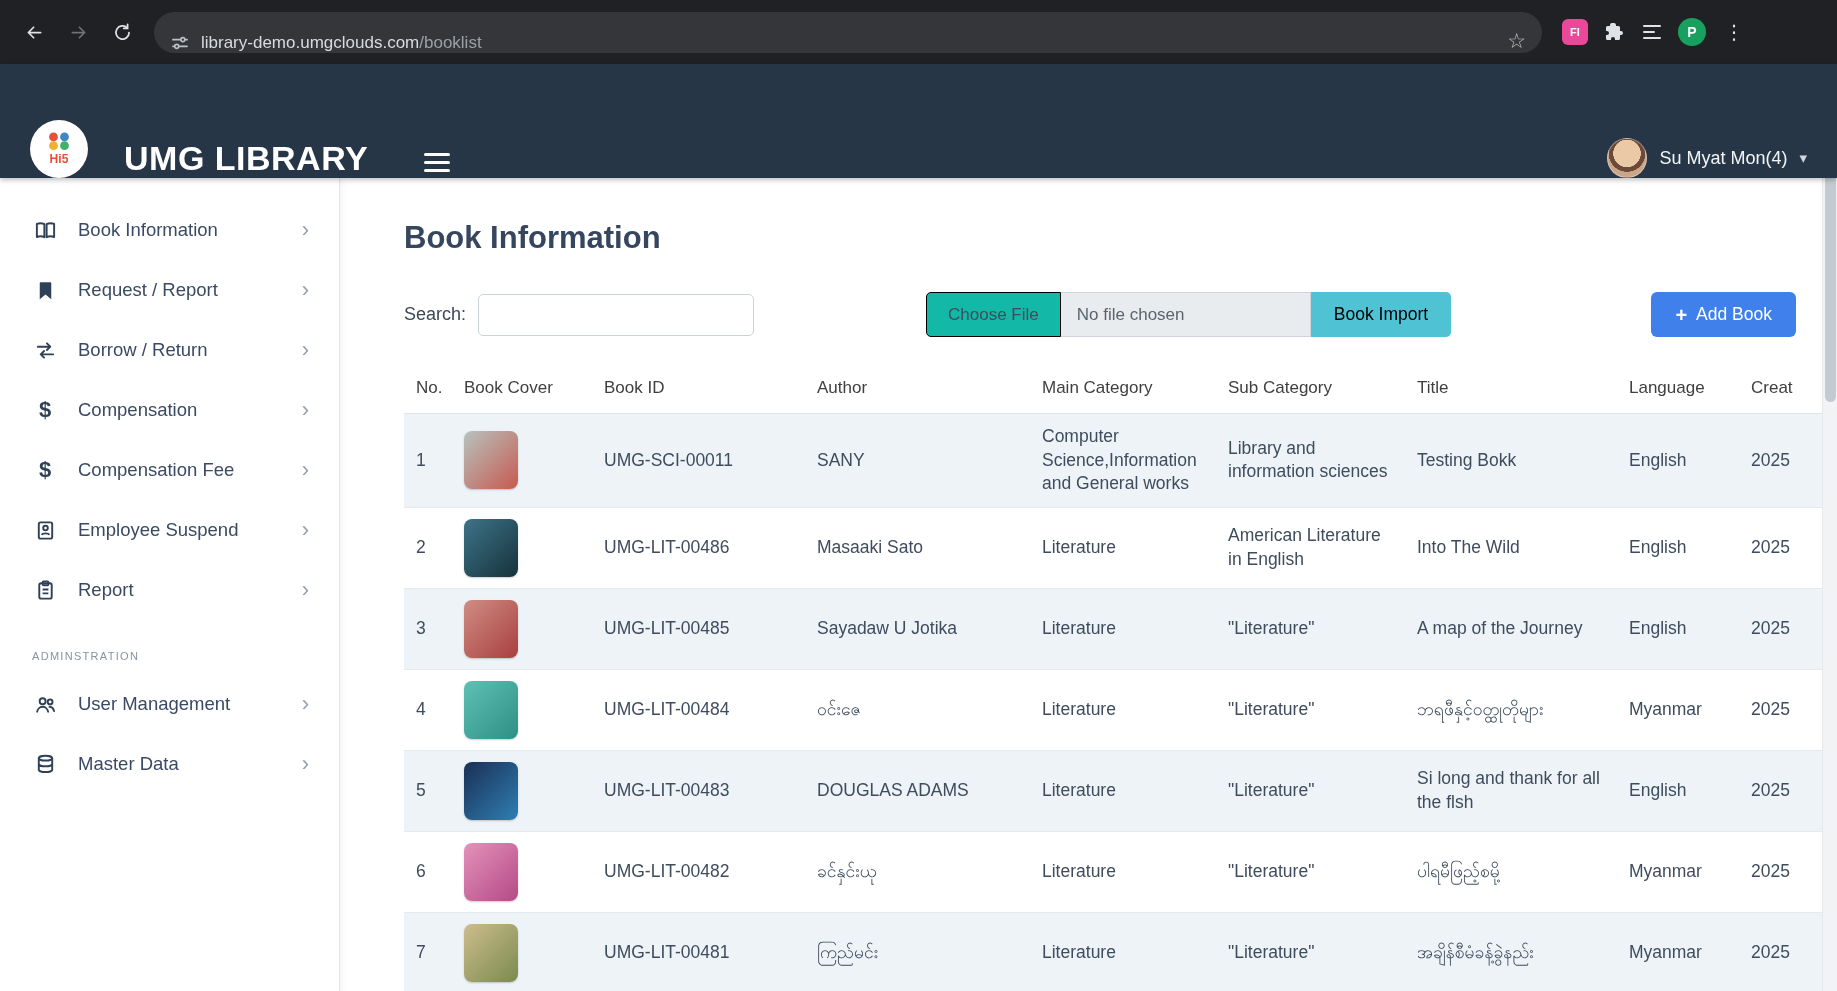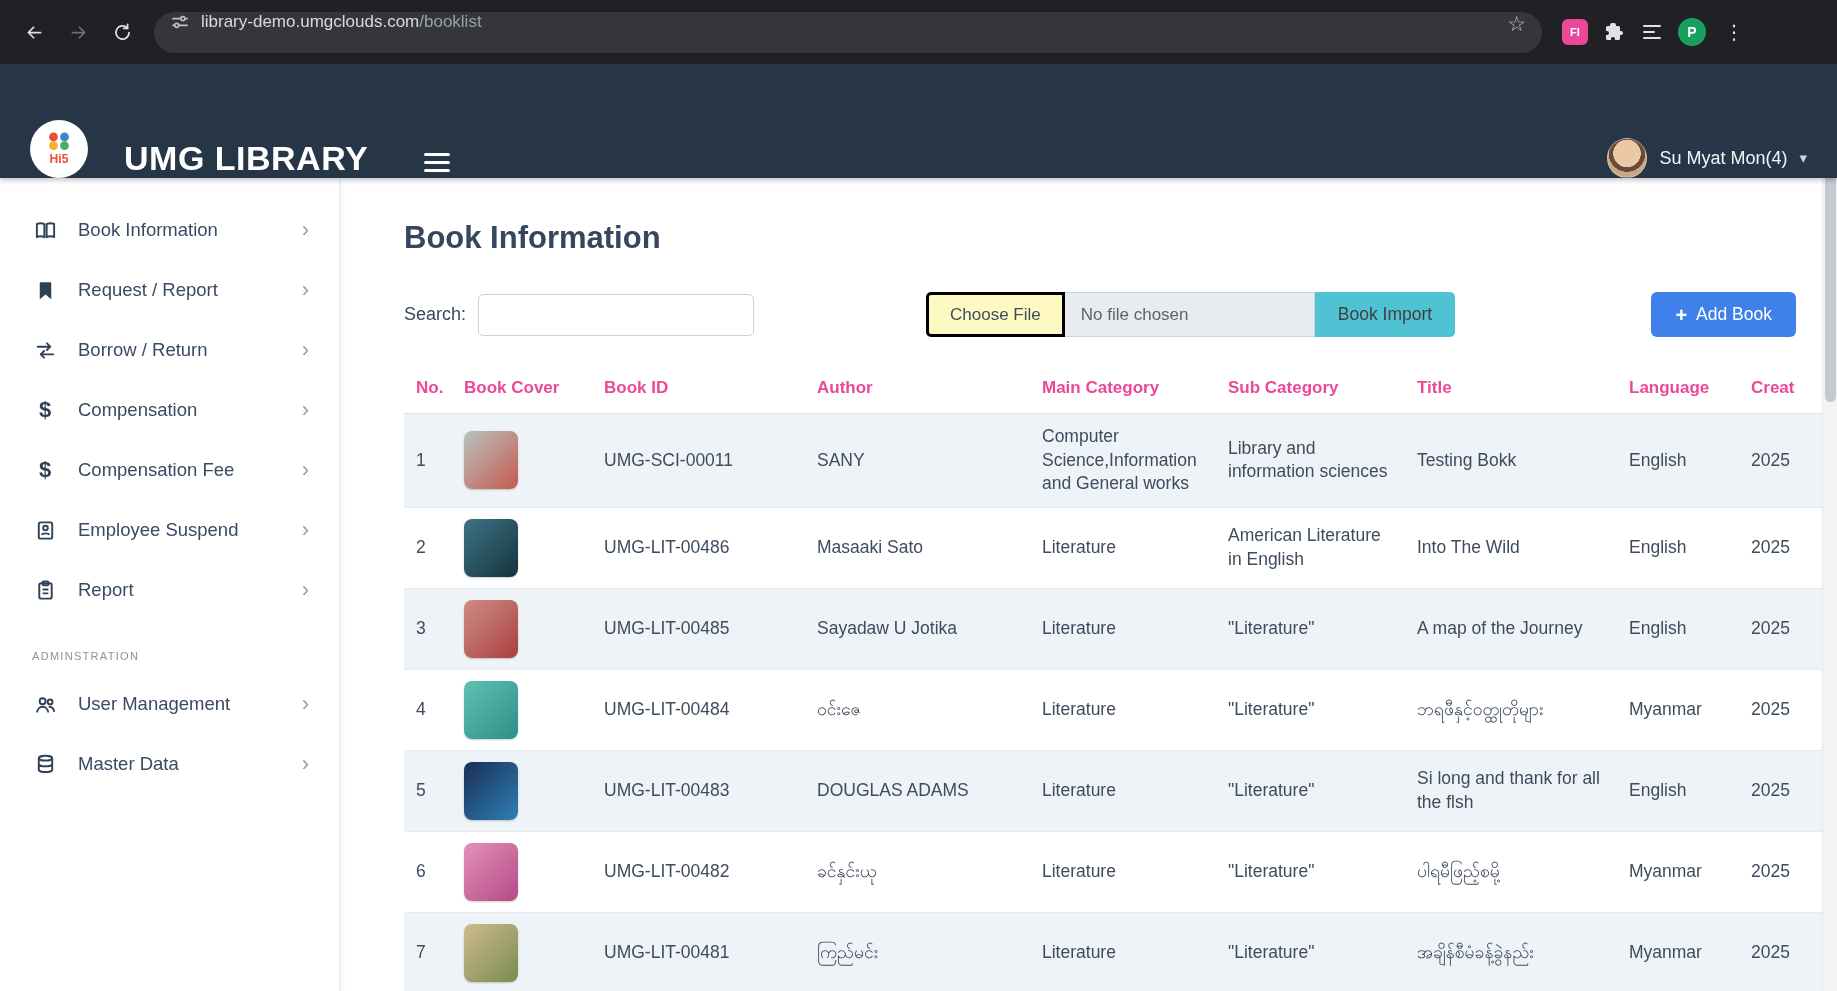--- a/index.html
+++ b/index.html
@@ -5,21 +5,21 @@
   *{margin:0;padding:0;box-sizing:border-box}
   html,body{width:1837px;height:991px;overflow:hidden}
   body{font-family:"Liberation Sans",sans-serif;background:#fff;position:relative}
 
   
   .chrome{height:64px;background:#202124;display:flex;align-items:center;padding:0 14px;gap:4px}
   .nav-ic{width:40px;height:40px;border-radius:50%;display:flex;align-items:center;justify-content:center;
           color:#dfe3e8;font-size:22px;cursor:pointer;flex:0 0 auto}
   .nav-ic.dim{color:#6e7175}
   .nav-ic svg{width:21px;height:21px}
-  .omnibox{height:41px;background:#35363a;border-radius:21px;display:flex;align-items:flex-start;
+  .omnibox{height:41px;background:#35363a;border-radius:21px;display:flex;align-items:flex-end;
            padding:0 16px;gap:11px;width:1388px;margin-left:8px}
   .omnibox .site-ic{color:#bdc1c6;width:20px;height:20px;flex:0 0 auto}
   .omnibox .site-ic svg{width:20px;height:20px}
   .url{font-size:17px;color:#d7dadf;white-space:nowrap;flex:1}
   .url .path{color:#9aa0a6}
   .star{color:#bdc1c6;font-size:21px;margin-left:auto;cursor:pointer}
   .chrome-right{display:flex;align-items:center;gap:14px;margin-left:16px}
   .ext-blue{width:26px;height:26px;border-radius:6px;background:#ec4899;color:#fff;font-size:11px;
             font-weight:bold;display:flex;align-items:center;justify-content:center;cursor:pointer}
   .chrome-right .gly{color:#dfe3e8;width:24px;height:24px;cursor:pointer}
@@ -57,35 +57,35 @@
   .section-label{padding:30px 32px 12px;font-size:11px;color:#8a92a0;letter-spacing:1.3px}
 
   
   .main{flex:1;padding:42px 0 0 64px;overflow:hidden;background:#fff}
   .page-title{font-size:31px;color:#36465f;font-weight:bold}
   .controls{display:flex;align-items:center;margin-top:36px;width:1392px}
   .search-label{font-size:18px;color:#3c4858;margin-right:12px}
   .search-input{width:276px;height:42px;border:1px solid #c9d2da;border-radius:5px;padding:0 12px;
                 font-size:17px;color:#3c4858;outline:none;font-family:"Liberation Sans",sans-serif}
   .file-group{display:flex;align-items:stretch;margin-left:172px;height:45px}
-  .choose-file{border:3px solid #000000;background:#fef9c3;border-radius:5px 0 0 5px;padding:8px 21px;
+  .choose-file{border:1px solid #000000;background:#14b8a6;border-radius:5px 0 0 5px;padding:8px 21px;
                font-size:17px;color:#3f4c5d;display:flex;align-items:center;cursor:pointer}
   .no-file{border:1px solid #ced4da;border-left:none;background:#e9ecef;width:250px;padding:0 16px;
            font-size:17px;color:#5a6470;display:flex;align-items:center}
-  .book-import{border:none;background:#4fc3d3;color:#404040;font-size:17.5px;padding:4px 23px;
+  .book-import{border:none;background:#4fc3d3;color:#000000;font-size:17.5px;padding:4px 23px;
                border-radius:0 5px 5px 0;cursor:pointer;display:flex;align-items:center;font-family:"Liberation Sans",sans-serif}
   .add-book{margin-left:auto;height:45px;background:#3f80ea;color:#fff;border:none;border-radius:6px;
             font-size:17.5px;padding:0 24px;cursor:pointer;display:flex;align-items:center;gap:9px;
             font-family:"Liberation Sans",sans-serif}
   .add-book .plus{font-size:20px;font-weight:bold;line-height:1}
 
   
   .table-wrap{margin-top:26px;width:1433px;overflow:hidden}
   table{border-collapse:collapse;width:1495px;table-layout:fixed}
-  th{text-align:left;font-size:17px;color:#ec4899;font-weight:bold;padding:15px 12px;
+  th{text-align:left;font-size:17px;color:#404040;font-weight:normal;padding:15px 12px;
      border-bottom:1px solid #dfe4e9;background:#fff;white-space:nowrap}
   td{font-size:17.5px;color:#3f4c5d;padding:11px 12px;border-bottom:1px solid #e6eaee;
      vertical-align:middle;line-height:1.35}
   tr.odd td{background:#eef3f8}
   .col-no{width:48px}.col-cover{width:140px}.col-id{width:213px}.col-author{width:225px}
   .col-main{width:186px}.col-sub{width:189px}.col-title{width:212px}.col-lang{width:122px}.col-created{width:160px}
   .cover{width:54px;height:58px;border-radius:8px;box-shadow:0 1px 2px rgba(0,0,0,.2)}
 
   
   .scrollbar{position:absolute;top:64px;right:0;width:15px;bottom:0;background:#f2f3f5;border-left:1px solid #e6e8ea}

